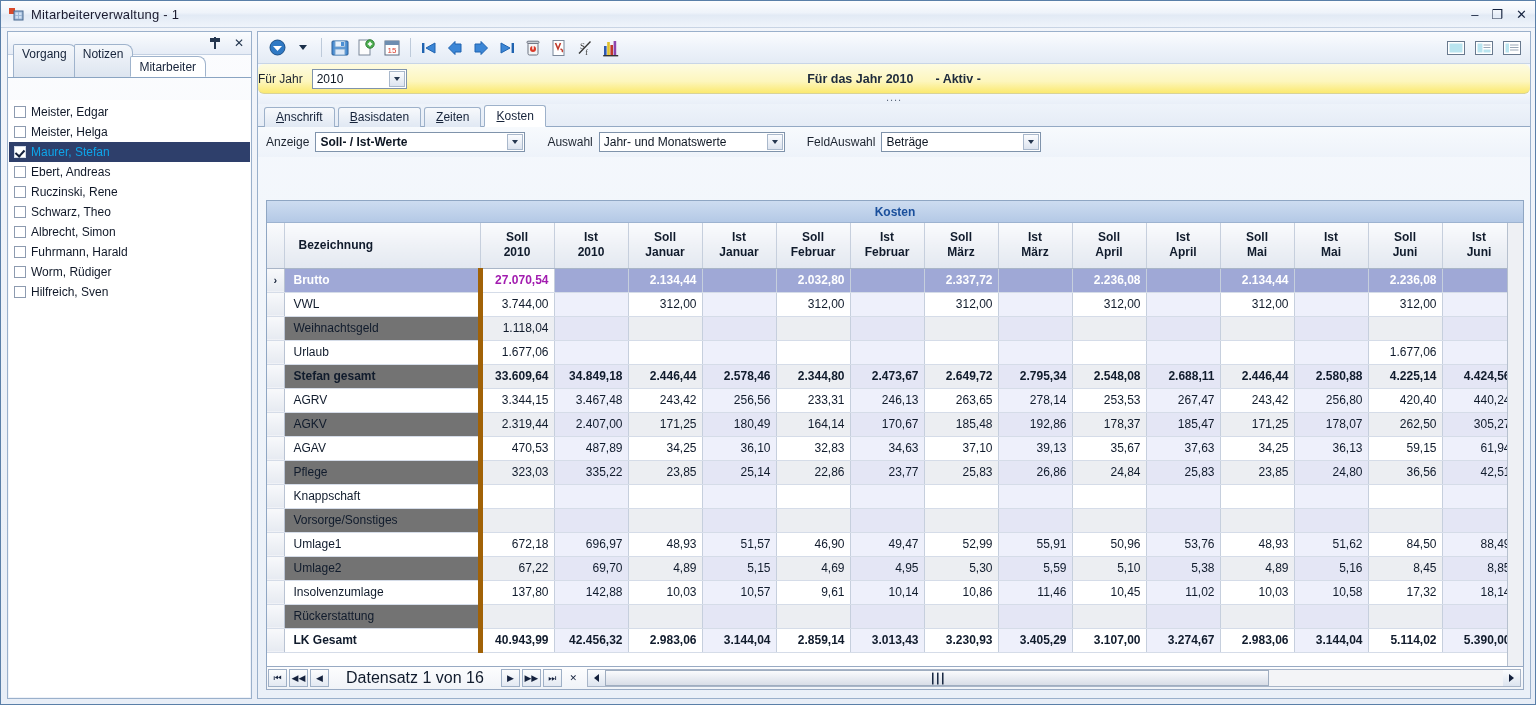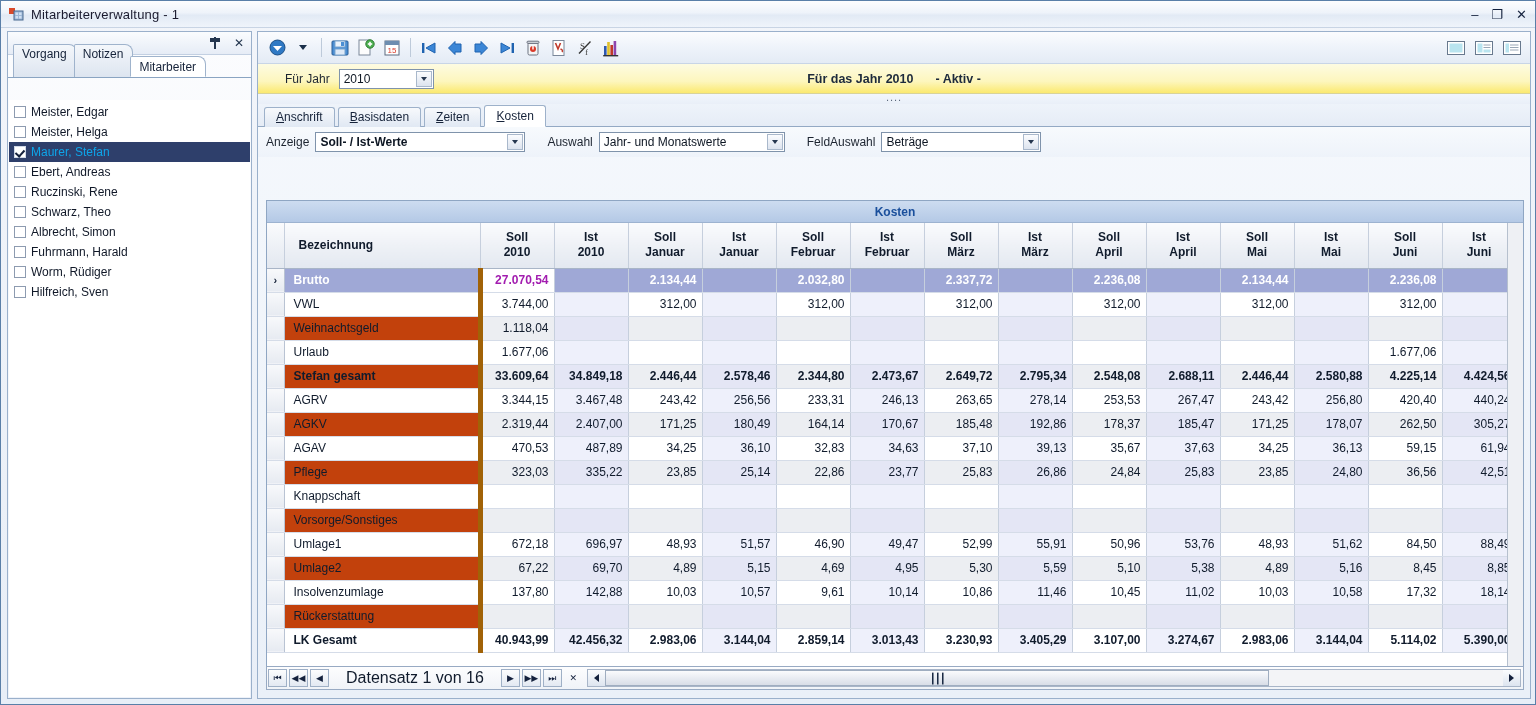--- a/index.html
+++ b/index.html
@@ -133,24 +133,25 @@
   }
   .tb-sep { width: 1px; height: 19px; background: #bdcada; margin: 0 5px; flex: none; }
   .tb-caret {
     width: 0; height: 0; border-left: 4px solid transparent;
     border-right: 4px solid transparent; border-top: 5px solid #1a2f4a;
   }
   .tb-right { position: absolute; right: 5px; display: flex; gap: 2px; }
 
   .yearbar {
     height: 30px; display: flex; align-items: center;
-    padding-left: 27px;
+    padding-left: 0;
     background: linear-gradient(to bottom,#fdfbe2 0%,#fdf6bd 60%,#fbe96f 100%);
     border-bottom: 1px solid #d8d39a;
     position: relative;
+    border-radius: 6px;
   }
   .yb-label { font-size: 12px; color: #1c2430; margin-right: 9px; }
   .combo {
     height: 20px; background: #ffffff; border: 1px solid #7f93ab;
     display: flex; align-items: center; position: relative;
     font-size: 12px; color: #0d1623; padding-left: 4px;
   }
   .combo .arrowbox {
     position: absolute; right: 1px; top: 1px; bottom: 1px; width: 16px;
     background: linear-gradient(to bottom,#fbfcfe,#dde4ef);
@@ -238,21 +239,21 @@
     border-right: 1px solid #b9c3d3;
     color: #16233a; font-weight: bold; font-size: 11px;
   }
   td.c-name { text-align: left; padding-left: 9px; border-right: 5px solid #a16207; }
   td.num { text-align: right; }
 
   tr.r-odd td.soll { background: #eceef2; }
   tr.r-even td.soll { background: #ffffff; }
   tr.r-odd td.ist  { background: #e4e6f5; }
   tr.r-even td.ist { background: #eef0fb; }
-  tr.r-odd td.c-name { background: #c2410c; }
+  tr.r-odd td.c-name { background: #737373; }
   tr.r-even td.c-name { background: #ffffff; }
 
   tr.selected td.c-name,
   tr.selected td.soll,
   tr.selected td.ist { background: #9fa8d6; color: #ffffff; font-weight: bold; }
   tr.selected td.cur { background: #ffffff; color: #a21caf; font-weight: bold; }
 
   tr.total td { font-weight: bold; }
 
   

